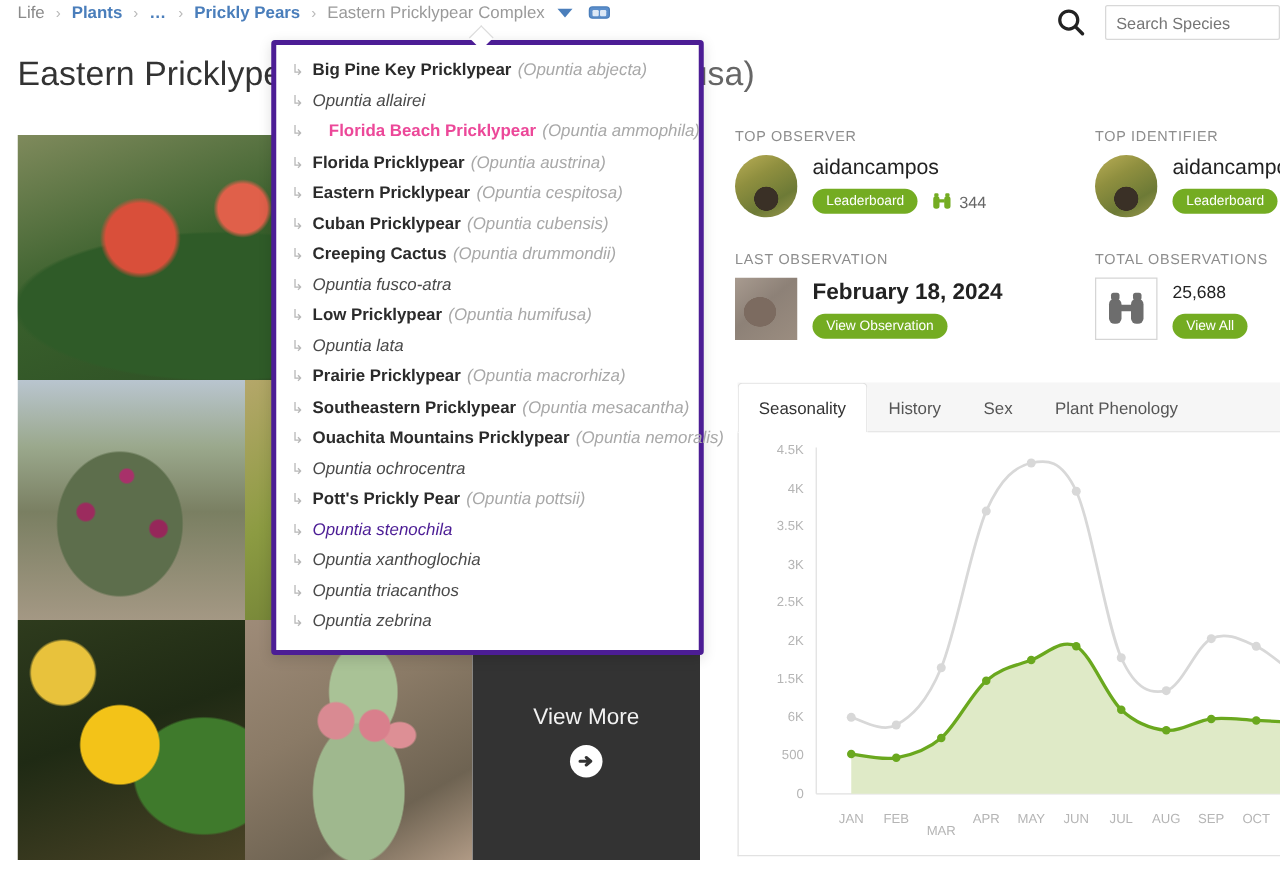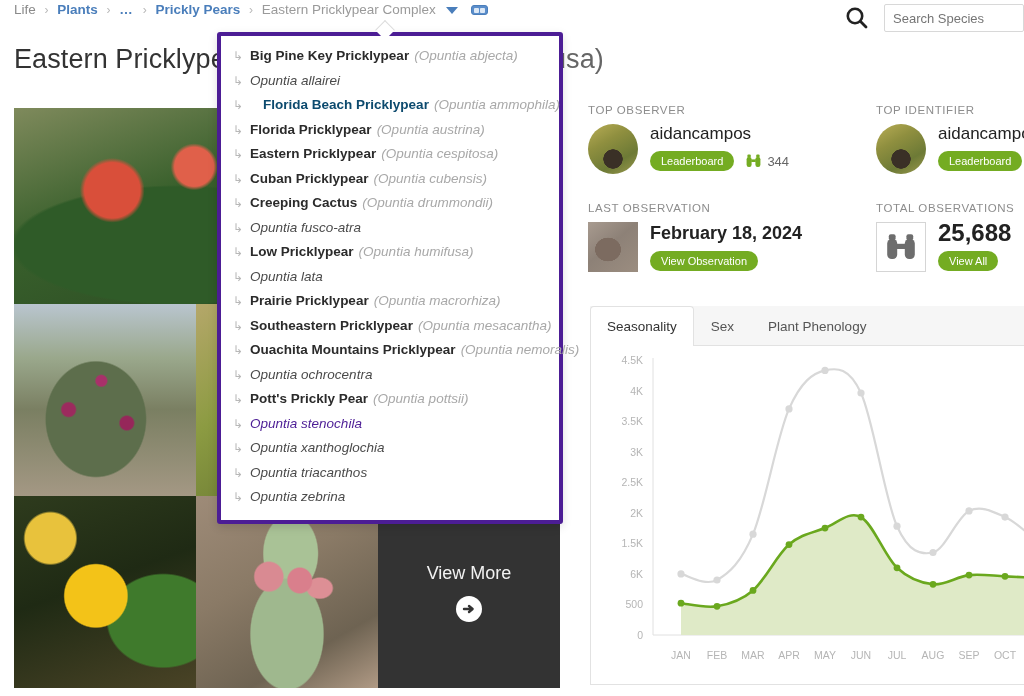--- a/index.html
+++ b/index.html
@@ -109,21 +109,21 @@
   .col-b { left:288px; top:0px; }
   .col-c { left:0px; top:98px; }
   .col-d { left:288px; top:98px; }
   .stat-head { font-size:11.5px; letter-spacing:0.6px; color:#8d8d8d; text-transform:uppercase; margin-bottom:8px; }
   .stat-body { display:flex; align-items:flex-start; }
   .avatar { width:50px; height:50px; border-radius:50%; overflow:hidden; margin-right:12px; flex:0 0 50px; position:relative; }
   .thumb { width:50px; height:50px; margin-right:12px; flex:0 0 50px; position:relative; overflow:hidden; }
   .binoc-box { width:50px; height:50px; border:1px solid #d5d5d5; margin-right:12px; flex:0 0 50px;
                display:flex; align-items:center; justify-content:center; background:#fff; }
   .uname { font-size:17px; color:#222; font-weight:400; line-height:20px; white-space:nowrap; }
-  .bignum { font-size:24px; color:#222; font-weight:700; line-height:22px; white-space:nowrap; }
+  .bignum { font-size:14px; color:#222; font-weight:400; line-height:22px; white-space:nowrap; }
   .bigdate { font-size:18px; color:#222; font-weight:600; line-height:22px; white-space:nowrap; }
   .btn-row { display:flex; align-items:center; margin-top:7px; }
   .btn-green { background:#74ac22; color:#fff; border:none; border-radius:12px;
                font-size:11px; padding:4px 11px; font-family:"Liberation Sans", sans-serif;
                cursor:pointer; white-space:nowrap; }
   .obs-count { display:flex; align-items:center; margin-left:12px; font-size:13px; color:#666; }
 
   
   .chart-card { position:absolute; left:590px; top:306px; width:452px; height:380px; }
   .tabs { display:flex; height:40px; border-bottom:1px solid #e2e2e2; background:#f6f6f6; }
@@ -282,38 +282,39 @@
           <button class="btn-green">View All</button>
         </div>
       </div>
     </div>
   </div>
 </div>
 
 <div class="chart-card">
   <div class="tabs">
     <div class="tab active">Seasonality</div>
+    <div class="tab">History</div>
     <div class="tab">Sex</div>
     <div class="tab">Plant Phenology</div>
   </div>
   <div class="chart-area">
     <div id="chart-labels">
         <div class="y-label" style="top: 289px; right: 398px;">0</div>
         <div class="y-label" style="top: 258.444px; right: 398px;">500</div>
         <div class="y-label" style="top: 227.889px; right: 398px;">6K</div>
         <div class="y-label" style="top: 197.333px; right: 398px;">1.5K</div>
         <div class="y-label" style="top: 166.778px; right: 398px;">2K</div>
         <div class="y-label" style="top: 136.222px; right: 398px;">2.5K</div>
         <div class="y-label" style="top: 105.667px; right: 398px;">3K</div>
         <div class="y-label" style="top: 75.1111px; right: 398px;">3.5K</div>
         <div class="y-label" style="top: 44.5556px; right: 398px;">4K</div>
         <div class="y-label" style="top: 14px; right: 398px;">4.5K</div>
         <div class="x-label" style="left: 90px; top: 303px;">JAN</div>
         <div class="x-label" style="left: 126px; top: 303px;">FEB</div>
-        <div class="x-label" style="left: 162px; top: 303px; text-align: right;">MAR</div>
+        <div class="x-label" style="left: 162px; top: 313px; text-align: right;">MAR</div>
         <div class="x-label" style="left: 198px; top: 303px;">APR</div>
         <div class="x-label" style="left: 234px; top: 303px;">MAY</div>
         <div class="x-label" style="left: 270px; top: 303px;">JUN</div>
         <div class="x-label" style="left: 306px; top: 303px;">JUL</div>
         <div class="x-label" style="left: 342px; top: 303px;">AUG</div>
         <div class="x-label" style="left: 378px; top: 303px;">SEP</div>
         <div class="x-label" style="left: 414px; top: 303px;">OCT</div>
       </div>
     <svg id="chart-svg" width="452" height="339" viewBox="0 0 452 339">
         <line x1="62" y1="12" x2="62" y2="289" stroke="#e0e0e0" stroke-width="1"></line>
@@ -345,21 +346,21 @@
         <circle cx="450" cy="232.16666666666666" r="3.4" fill="#6aa81e"></circle>
       </svg>
   </div>
 </div>
 
 <div id="taxon-dropdown" style="position:absolute; left:217px; top:32px; width:346px; background:#fff;
             border:4px solid #4c1d95; border-radius:3px; box-shadow:0 3px 10px rgba(0,0,0,0.13);
             padding:8px 0 10px 0; z-index:50;">
     <div style="padding: 2px 14px 2px 12px; font-size: 13.5px; line-height: 19.5px; white-space: nowrap;"><span style="color: rgb(184, 184, 184); margin-right: 7px; font-size: 12px;">↳</span><span style="color: rgb(43, 43, 43); font-weight: 600;">Big Pine Key Pricklypear</span><span style="color: rgb(168, 168, 168); font-style: italic; margin-left: 5px;">(Opuntia abjecta)</span></div>
     <div style="padding: 2px 14px 2px 12px; font-size: 13.5px; line-height: 19.5px; white-space: nowrap;"><span style="color: rgb(184, 184, 184); margin-right: 7px; font-size: 12px;">↳</span><span style="color: rgb(74, 74, 74); font-style: italic;">Opuntia allairei</span></div>
-    <div style="padding: 2px 14px 2px 12px; font-size: 13.5px; line-height: 19.5px; white-space: nowrap;"><span style="color: rgb(184, 184, 184); margin-right: 7px; font-size: 12px;">↳</span><span style="color: #0c4a6e; font-weight: 600; padding-left: 13px;">Florida Beach Pricklypear</span><span style="color: rgb(168, 168, 168); font-style: italic; margin-left: 5px;">(Opuntia ammophila)</span></div>
+    <div style="padding: 2px 14px 2px 12px; font-size: 13.5px; line-height: 19.5px; white-space: nowrap;"><span style="color: rgb(184, 184, 184); margin-right: 7px; font-size: 12px;">↳</span><span style="color: #ec4899; font-weight: 600; padding-left: 13px;">Florida Beach Pricklypear</span><span style="color: rgb(168, 168, 168); font-style: italic; margin-left: 5px;">(Opuntia ammophila)</span></div>
     <div style="padding: 2px 14px 2px 12px; font-size: 13.5px; line-height: 19.5px; white-space: nowrap;"><span style="color: rgb(184, 184, 184); margin-right: 7px; font-size: 12px;">↳</span><span style="color: rgb(43, 43, 43); font-weight: 600;">Florida Pricklypear</span><span style="color: rgb(168, 168, 168); font-style: italic; margin-left: 5px;">(Opuntia austrina)</span></div>
     <div style="padding: 2px 14px 2px 12px; font-size: 13.5px; line-height: 19.5px; white-space: nowrap;"><span style="color: rgb(184, 184, 184); margin-right: 7px; font-size: 12px;">↳</span><span style="color: rgb(43, 43, 43); font-weight: 600;">Eastern Pricklypear</span><span style="color: rgb(168, 168, 168); font-style: italic; margin-left: 5px;">(Opuntia cespitosa)</span></div>
     <div style="padding: 2px 14px 2px 12px; font-size: 13.5px; line-height: 19.5px; white-space: nowrap;"><span style="color: rgb(184, 184, 184); margin-right: 7px; font-size: 12px;">↳</span><span style="color: rgb(43, 43, 43); font-weight: 600;">Cuban Pricklypear</span><span style="color: rgb(168, 168, 168); font-style: italic; margin-left: 5px;">(Opuntia cubensis)</span></div>
     <div style="padding: 2px 14px 2px 12px; font-size: 13.5px; line-height: 19.5px; white-space: nowrap;"><span style="color: rgb(184, 184, 184); margin-right: 7px; font-size: 12px;">↳</span><span style="color: rgb(43, 43, 43); font-weight: 600;">Creeping Cactus</span><span style="color: rgb(168, 168, 168); font-style: italic; margin-left: 5px;">(Opuntia drummondii)</span></div>
     <div style="padding: 2px 14px 2px 12px; font-size: 13.5px; line-height: 19.5px; white-space: nowrap;"><span style="color: rgb(184, 184, 184); margin-right: 7px; font-size: 12px;">↳</span><span style="color: rgb(74, 74, 74); font-style: italic;">Opuntia fusco-atra</span></div>
     <div style="padding: 2px 14px 2px 12px; font-size: 13.5px; line-height: 19.5px; white-space: nowrap;"><span style="color: rgb(184, 184, 184); margin-right: 7px; font-size: 12px;">↳</span><span style="color: rgb(43, 43, 43); font-weight: 600;">Low Pricklypear</span><span style="color: rgb(168, 168, 168); font-style: italic; margin-left: 5px;">(Opuntia humifusa)</span></div>
     <div style="padding: 2px 14px 2px 12px; font-size: 13.5px; line-height: 19.5px; white-space: nowrap;"><span style="color: rgb(184, 184, 184); margin-right: 7px; font-size: 12px;">↳</span><span style="color: rgb(74, 74, 74); font-style: italic;">Opuntia lata</span></div>
     <div style="padding: 2px 14px 2px 12px; font-size: 13.5px; line-height: 19.5px; white-space: nowrap;"><span style="color: rgb(184, 184, 184); margin-right: 7px; font-size: 12px;">↳</span><span style="color: rgb(43, 43, 43); font-weight: 600;">Prairie Pricklypear</span><span style="color: rgb(168, 168, 168); font-style: italic; margin-left: 5px;">(Opuntia macrorhiza)</span></div>
     <div style="padding: 2px 14px 2px 12px; font-size: 13.5px; line-height: 19.5px; white-space: nowrap;"><span style="color: rgb(184, 184, 184); margin-right: 7px; font-size: 12px;">↳</span><span style="color: rgb(43, 43, 43); font-weight: 600;">Southeastern Pricklypear</span><span style="color: rgb(168, 168, 168); font-style: italic; margin-left: 5px;">(Opuntia mesacantha)</span></div>
     <div style="padding: 2px 14px 2px 12px; font-size: 13.5px; line-height: 19.5px; white-space: nowrap;"><span style="color: rgb(184, 184, 184); margin-right: 7px; font-size: 12px;">↳</span><span style="color: rgb(43, 43, 43); font-weight: 600;">Ouachita Mountains Pricklypear</span><span style="color: rgb(168, 168, 168); font-style: italic; margin-left: 5px;">(Opuntia nemoralis)</span></div>

